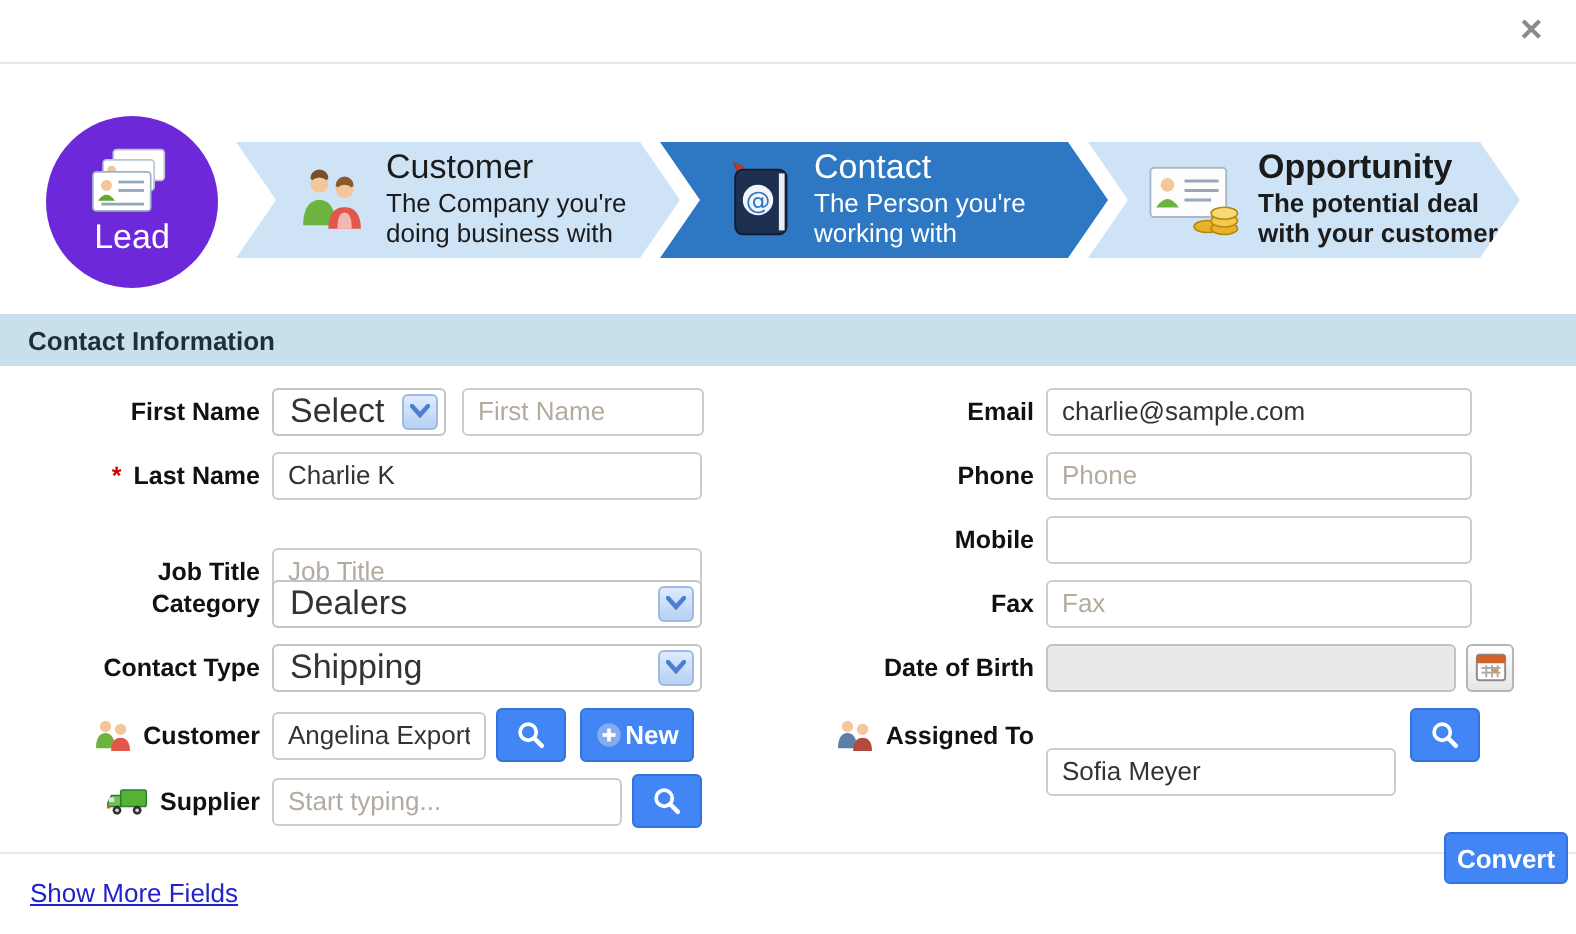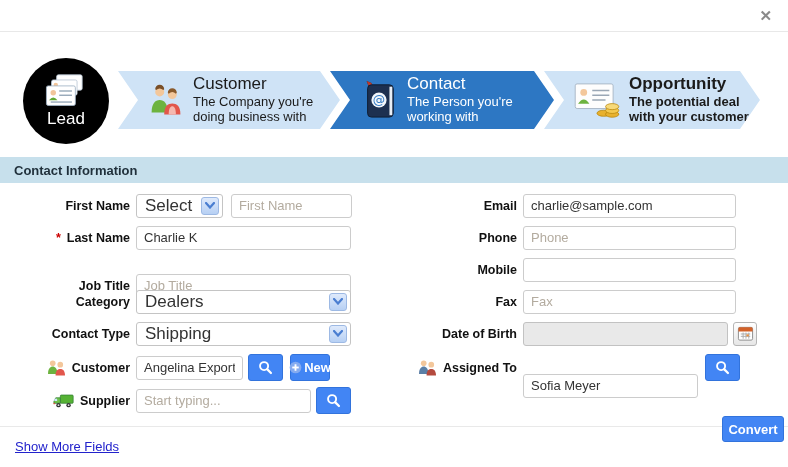--- a/index.html
+++ b/index.html
@@ -7,21 +7,21 @@
   body { font-family:"Liberation Sans", sans-serif; }
   .dialog { position:relative; width:788px; height:467px; background:#fff; overflow:hidden; margin:0 auto; }
 
   
   .dlg-title { position:absolute; left:14px; top:6px; font-size:15px; font-weight:bold; color:#333; }
   .dlg-close { position:absolute; right:16px; top:6px; font-size:15px; font-weight:bold; color:#8a8a8a; cursor:pointer; line-height:20px; }
   .header-sep { position:absolute; left:0; top:31px; width:100%; height:1px; background:#e8e8e8; }
 
   
   .lead-circle { position:absolute; left:23px; top:58px; width:86px; height:86px; border-radius:50%;
-    background:#000000; display:flex; flex-direction:column; align-items:center; justify-content:center; }
+    background:#6d28d9; display:flex; flex-direction:column; align-items:center; justify-content:center; }
   .lead-label { color:#fff; font-size:17px; margin-top:1px; }
   .chev { position:absolute; top:71px; height:58px; display:flex; align-items:center; padding-left:30px; gap:9px;
     clip-path: polygon(0 0, calc(100% - 20px) 0, 100% 50%, calc(100% - 20px) 100%, 0 100%, 20px 50%); }
   .chev-light { background:#cfe3f6; color:#1b1b1b; }
   .chev-active { background:#2d77c3; color:#fff; }
   .chev-customer { left:118px; width:222px; }
   .chev-contact { left:330px; width:224px; }
   .chev-opportunity { left:544px; width:216px;font-weight:bold; }
   .chev-text { display:flex; flex-direction:column; }
   .chev-title { font-size:17px; line-height:1.1; }
@@ -220,21 +220,21 @@
     </span>
     <input class="inp" style="width: 107px;" value="Angelina Exports">
     <div class="btn-blue btn-search" style="margin-left:5px">
       <span class="icon">
         <svg width="15" height="15" viewBox="0 0 16 16">
             <circle cx="6.5" cy="6.5" r="4.3" stroke="#fff" stroke-width="2" fill="none"></circle>
             <line x1="10" y1="10" x2="13.8" y2="13.8" stroke="#fff" stroke-width="2.4" stroke-linecap="round"></line>
           </svg>
       </span>
     </div>
-    <div class="btn-blue" style="width:40px; height:27px; margin-left:7px; gap:2px">
+    <div class="btn-blue" style="width:57px; height:27px; margin-left:7px; gap:2px">
       <span class="icon">
         <svg width="13" height="13" viewBox="0 0 14 14">
             <circle cx="7" cy="7" r="6.3" fill="#85abf0"></circle>
             <line x1="7" y1="3.5" x2="7" y2="10.5" stroke="#fff" stroke-width="2"></line>
             <line x1="3.5" y1="7" x2="10.5" y2="7" stroke="#fff" stroke-width="2"></line>
           </svg>
       </span>
       <span>New</span>
     </div>
   </div>

